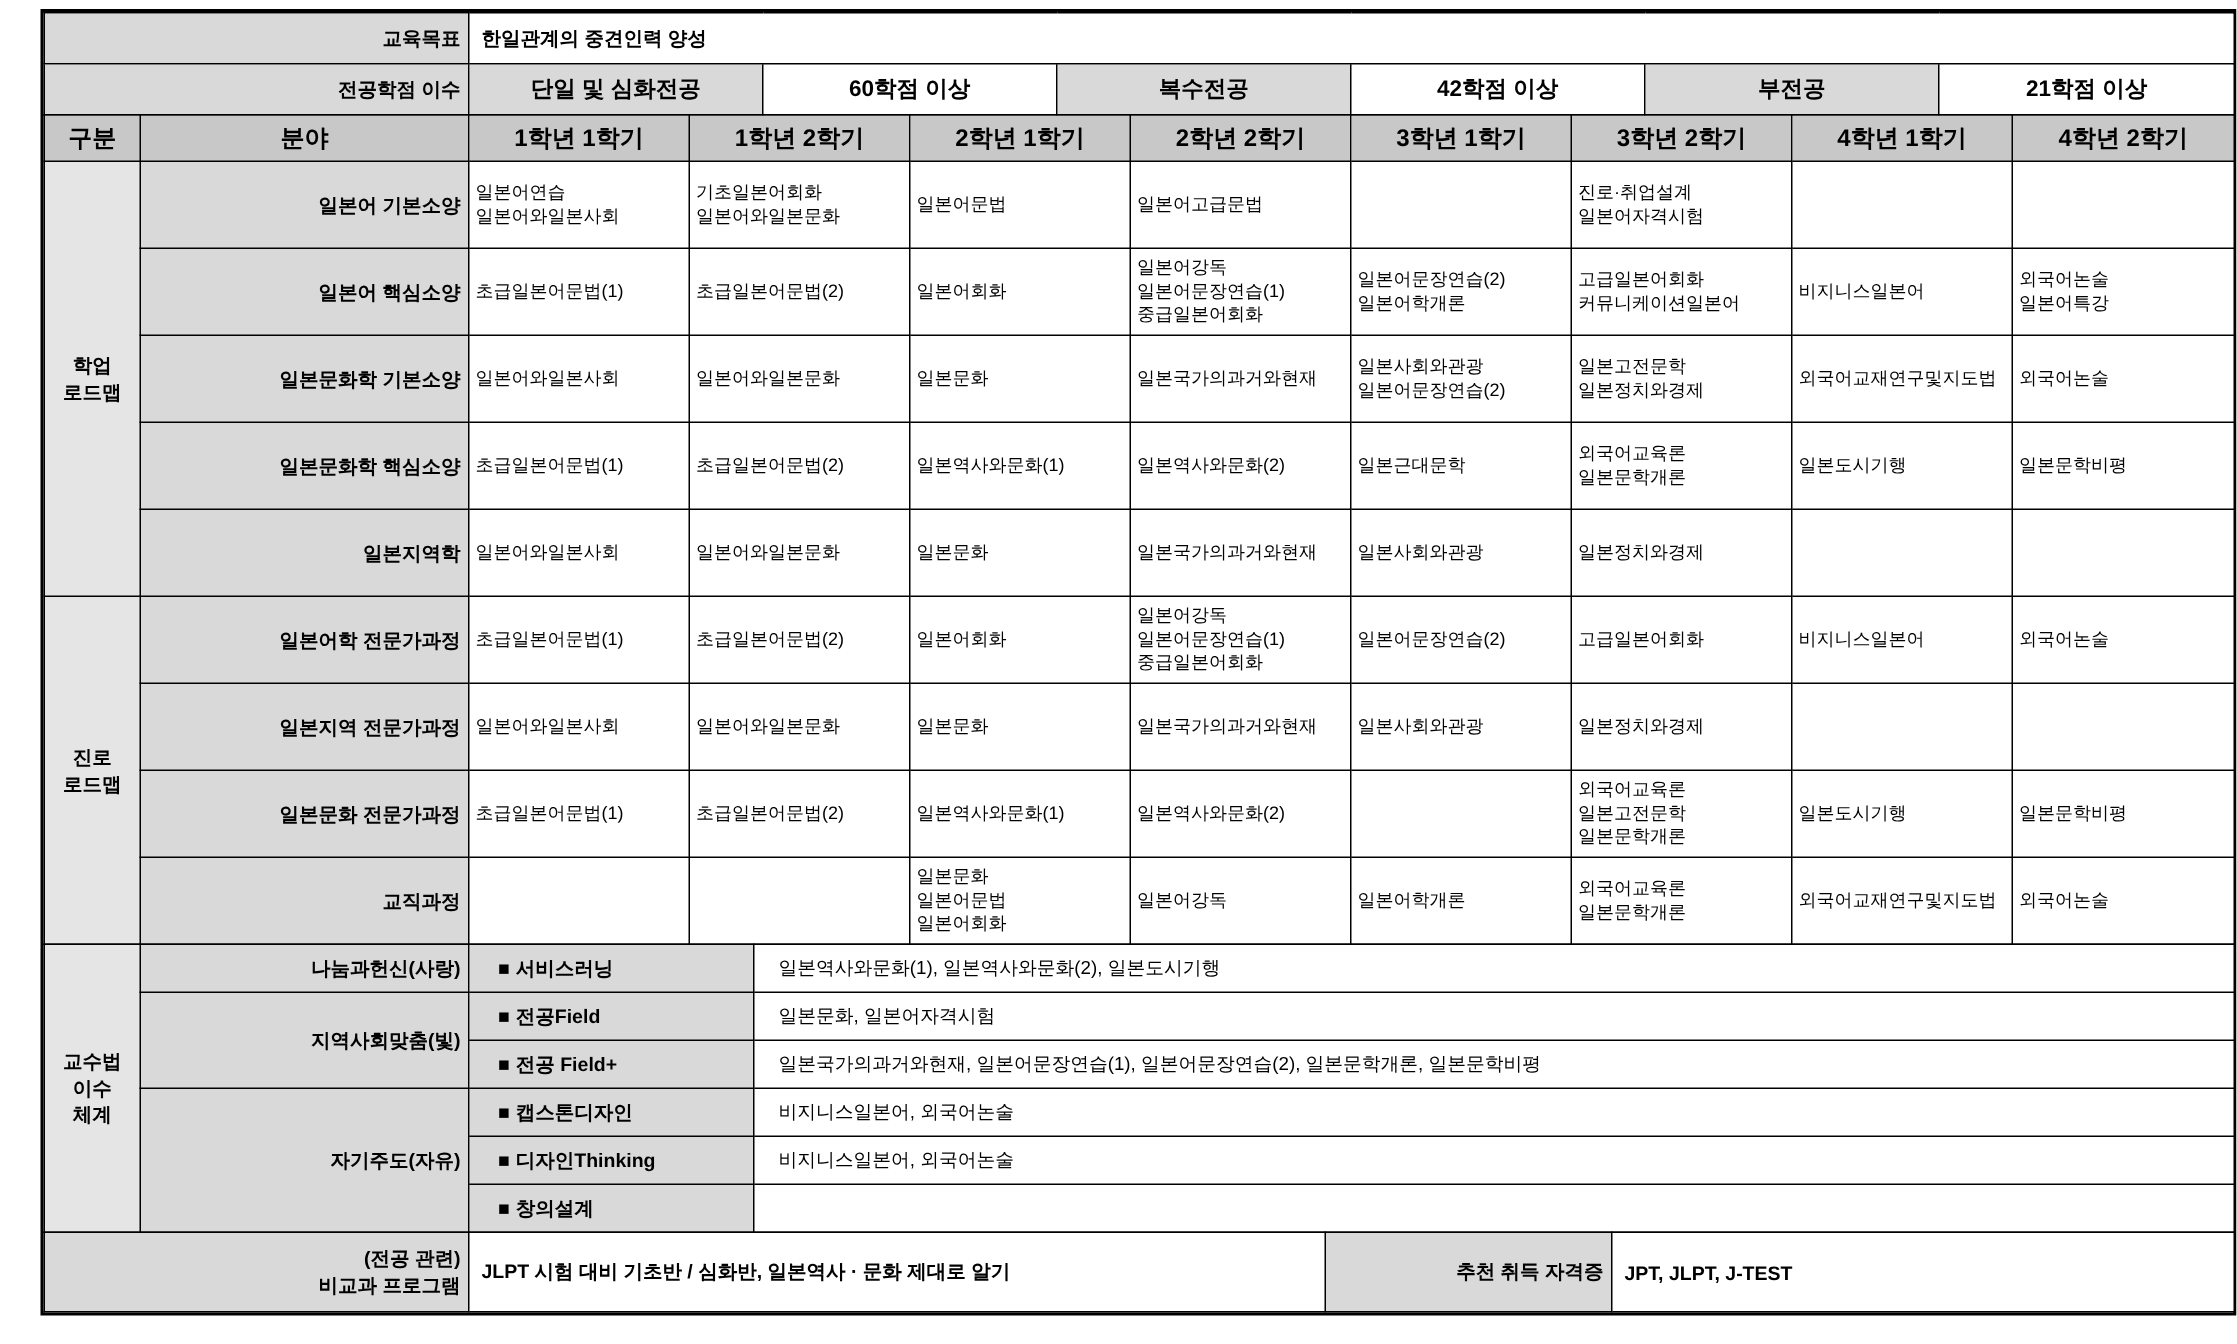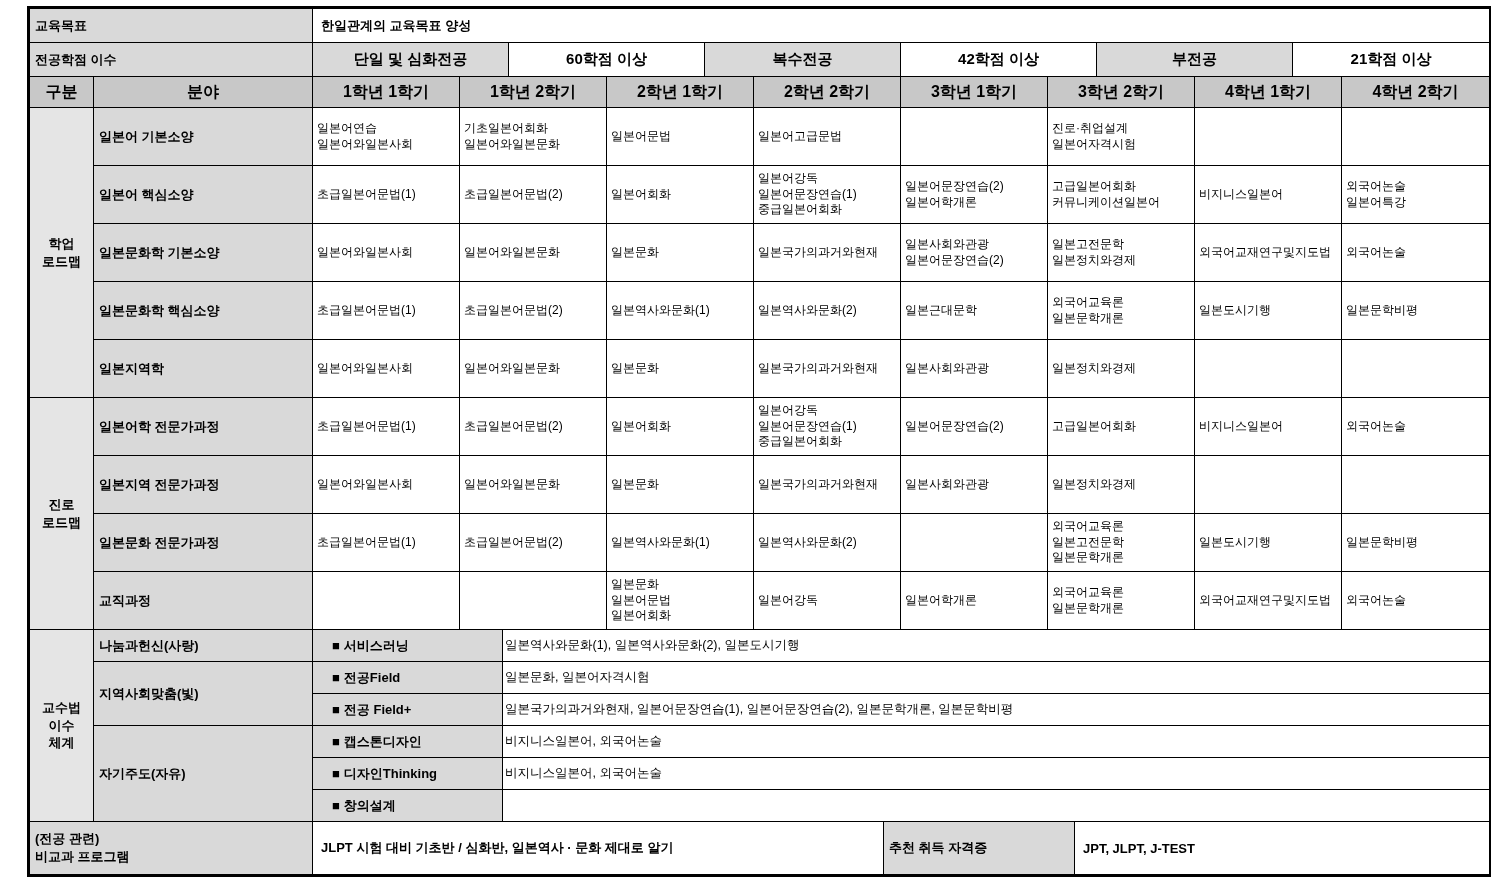--- a/index.html
+++ b/index.html
@@ -3,29 +3,29 @@
 <meta charset="utf-8">
 <style>
   html,body{margin:0;padding:0;background:#fff;}
   body{width:1491px;height:896px;font-family:"Liberation Sans",sans-serif;color:#000;box-sizing:border-box;}
   .page{padding:6px 0 0 27px;}
   .title{font-size:21px;font-weight:700;margin:2px 0 10px 0;letter-spacing:-0.5px;}
   .frame{width:1460px;border:2px solid #000;}
   table{border-collapse:collapse;width:1460px;table-layout:fixed;margin-top:-1px;}
   table:first-child{margin-top:0;}
   td{border:1px solid #000;padding:2px 5px;vertical-align:middle;overflow:hidden;}
-  .lbl{background:#d9d9d9;font-weight:700;text-align:left;font-size:13px;white-space:pre-line;}
+  .lbl{background:#d9d9d9;font-weight:700;text-align:right;font-size:13px;white-space:pre-line;}
   .hdr{background:#c8c8c8;font-weight:700;text-align:center;font-size:16px;}
   .grp{background:#e5e5e5;font-weight:700;text-align:center;font-size:13px;white-space:pre-line;line-height:1.35;}
   .val{background:#fff;font-weight:700;font-size:13px;text-align:left;padding-left:8px;}
   .credit{background:#fff;font-weight:700;font-size:15px;text-align:center;}
   .creditlbl{background:#d9d9d9;font-weight:700;font-size:15px;text-align:center;}
   .course{background:#fff;font-size:12px;text-align:left;white-space:pre-line;line-height:1.3;padding-left:4px;}
   .method{background:#d9d9d9;font-weight:700;font-size:13px;text-align:left;padding-left:19px;}
-  .mcourses{background:#fff;font-size:12.5px;text-align:left;padding-left:2px;}
+  .mcourses{background:#fff;font-size:12.5px;text-align:left;padding-left:16px;}
   .info-row td{height:29px;}
   .hdr-row td{height:26px;}
   .body-row td{height:53px;}
   .teach-row td{height:27px;}
   .bottom-row td{height:48px;}
   .bullet{margin-right:4px;}
 </style>
 </head>
 <body>
 
@@ -39,21 +39,21 @@
           <col style="width:196px">
           <col style="width:196px">
           <col style="width:196px">
         <col style="width:196px">
           <col style="width:196px">
           <col style="width:197px">
       </colgroup>
       <tbody>
           <tr class="info-row">
         <td class="lbl">교육목표</td>
-        <td class="val" colspan="6">한일관계의 교육목표 양성</td>
+        <td class="val" colspan="6">한일관계의 중견인력 양성</td>
       </tr>
       <tr class="info-row">
         <td class="lbl">전공학점 이수</td>
         <td class="creditlbl">단일 및 심화전공</td>
         <td class="credit">60학점 이상</td>
         <td class="creditlbl">복수전공</td>
         <td class="credit">42학점 이상</td>
         <td class="creditlbl">부전공</td>
         <td class="credit">21학점 이상</td>
       </tr>

